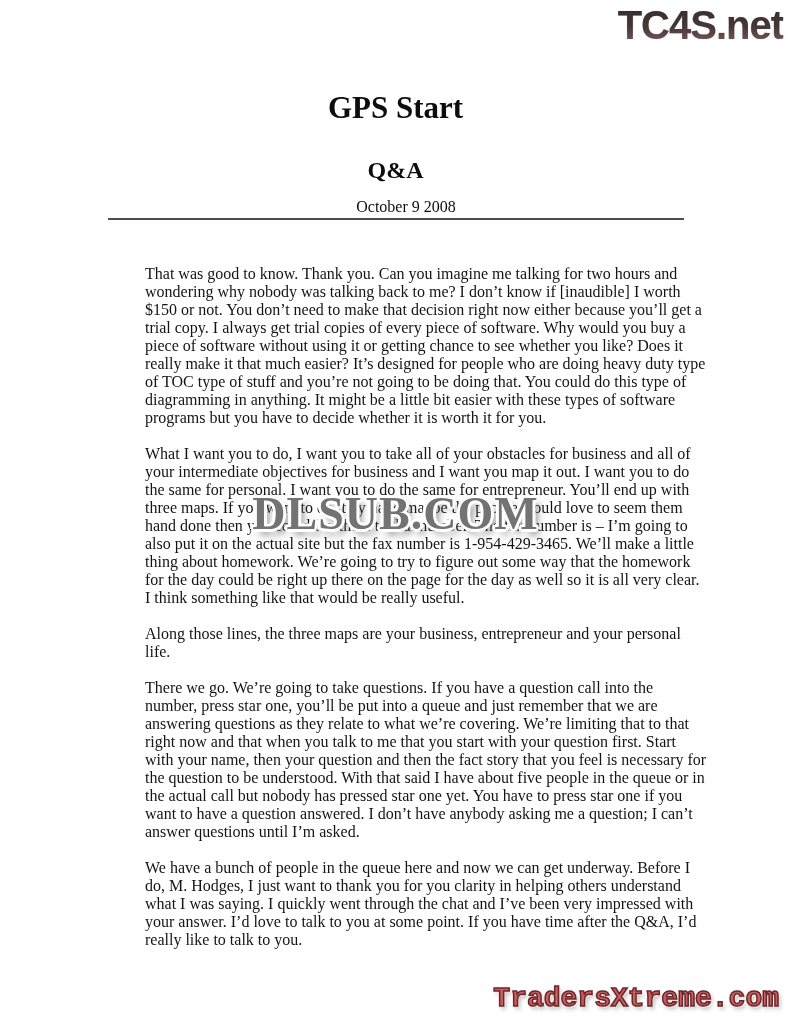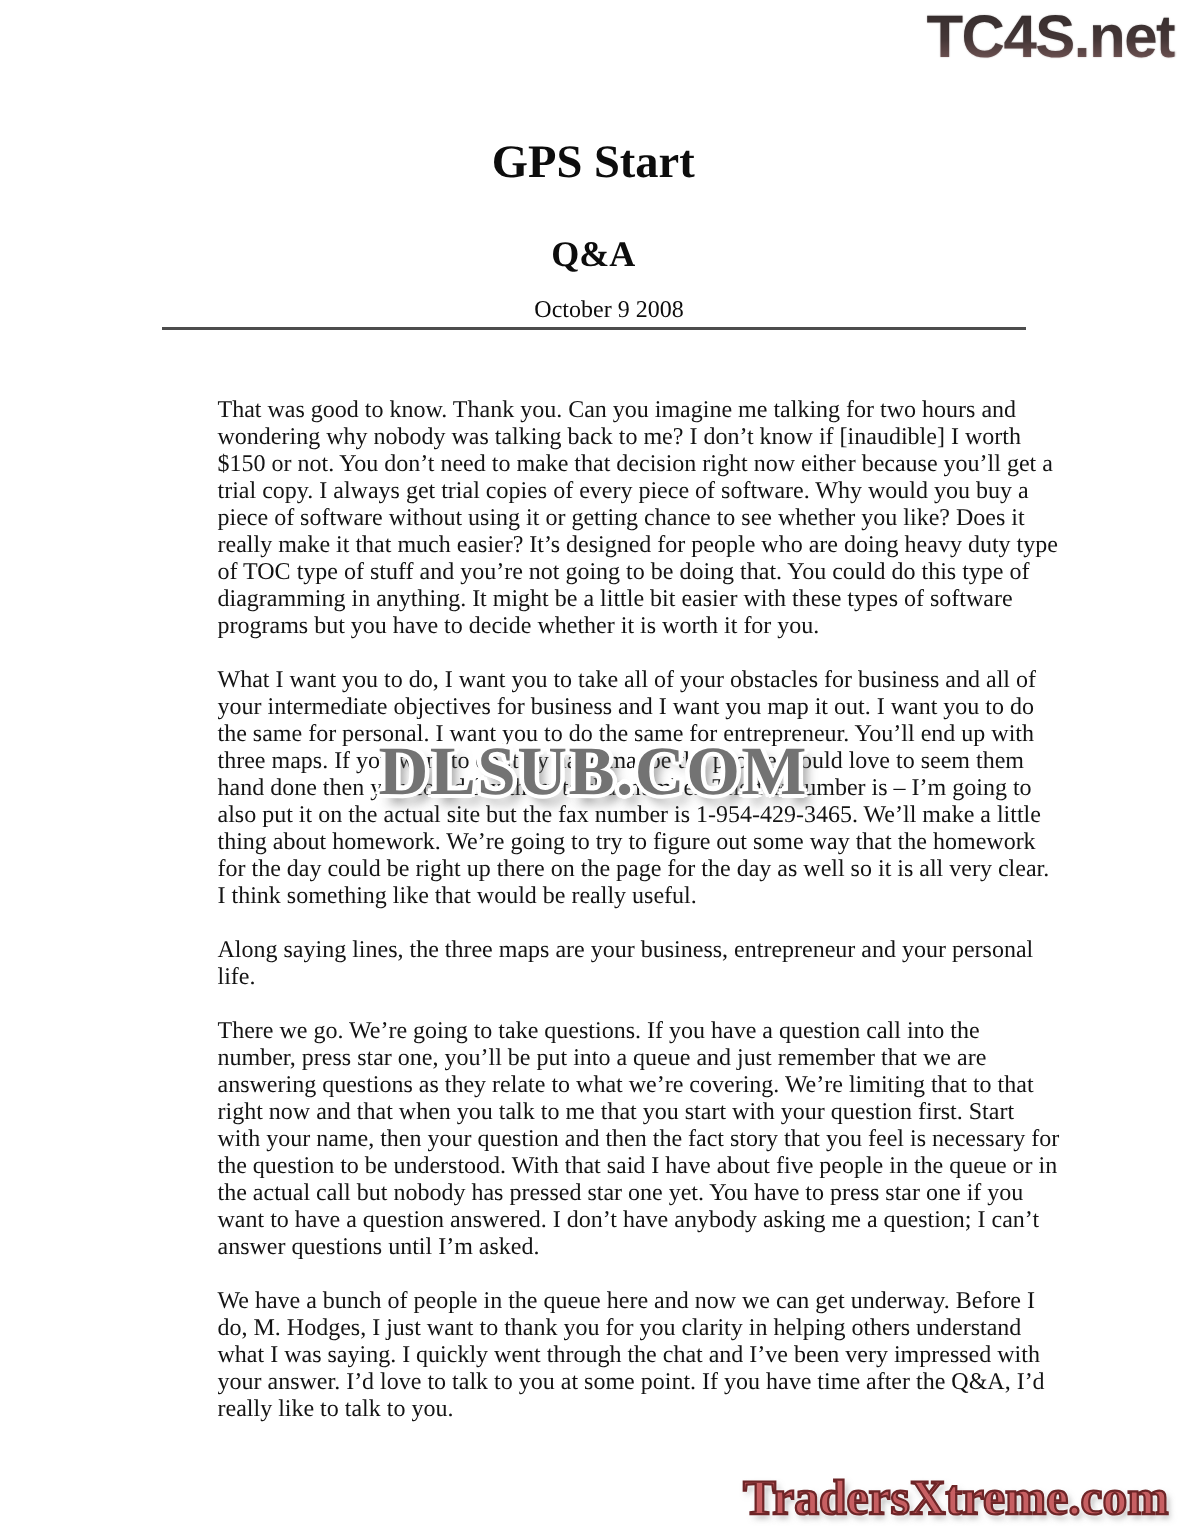--- a/index.html
+++ b/index.html
@@ -57,22 +57,22 @@
       -2px -2px 0 #ffffff, 2px -2px 0 #ffffff,
       -2px  2px 0 #ffffff, 2px  2px 0 #ffffff,
       -3px  0   0 #ffffff, 3px  0   0 #ffffff,
        0   -3px 0 #ffffff, 0    3px 0 #ffffff,
        5px  6px 7px rgba(90,90,90,.65);
   }
 
   
   .footer-logo {
     position:absolute; top:980px; right:12px;
-    font-family:Liberation Serif, serif;
-    font-weight:700; font-size:33px; line-height:38px;
+    font-family:Liberation Mono, monospace;
+    font-weight:700; font-size:28px; line-height:38px;
     color:#c75f62;
     -webkit-text-stroke:1.5px #6d2527;
     white-space:nowrap;
     text-shadow:
       0 0 3px #ffffff, 0 0 3px #ffffff,
       2px 3px 4px rgba(110,110,110,.55);
   }
 </style>
 </head>
 <body>
@@ -85,21 +85,21 @@
     <div class="doc-title">GPS Start</div>
     <div class="doc-subtitle">Q&amp;A</div>
     <div class="doc-date">October 9 2008</div>
   </div>
 
   <div class="divider"></div>
 
   <div class="transcript">
     <p>That was good to know. Thank you. Can you imagine me talking for two hours and wondering why nobody was talking back to me? I don’t know if [inaudible] I worth $150 or not. You don’t need to make that decision right now either because you’ll get a trial copy. I always get trial copies of every piece of software. Why would you buy a piece of software without using it or getting chance to see whether you like? Does it really make it that much easier? It’s designed for people who are doing heavy duty type of TOC type of stuff and you’re not going to be doing that. You could do this type of diagramming in anything. It might be a little bit easier with these types of software programs but you have to decide whether it is worth it for you.</p>
     <p>What I want you to do, I want you to take all of your obstacles for business and all of your intermediate objectives for business and I want you map it out. I want you to do the same for personal. I want you to do the same for entrepreneur. You’ll end up with three maps. If you want to do it by hand maybe the people would love to seem them hand done then you could fax them to that number. The fax number is – I’m going to also put it on the actual site but the fax number is 1-954-429-3465. We’ll make a little thing about homework. We’re going to try to figure out some way that the homework for the day could be right up there on the page for the day as well so it is all very clear. I think something like that would be really useful.</p>
-    <p>Along saying lines, the three maps are your business, entrepreneur and your personal life.</p>
+    <p>Along those lines, the three maps are your business, entrepreneur and your personal life.</p>
     <p>There we go. We’re going to take questions. If you have a question call into the number, press star one, you’ll be put into a queue and just remember that we are answering questions as they relate to what we’re covering. We’re limiting that to that right now and that when you talk to me that you start with your question first. Start with your name, then your question and then the fact story that you feel is necessary for the question to be understood. With that said I have about five people in the queue or in the actual call but nobody has pressed star one yet. You have to press star one if you want to have a question answered. I don’t have anybody asking me a question; I can’t answer questions until I’m asked.</p>
     <p>We have a bunch of people in the queue here and now we can get underway. Before I do, M. Hodges, I just want to thank you for you clarity in helping others understand what I was saying. I quickly went through the chat and I’ve been very impressed with your answer. I’d love to talk to you at some point. If you have time after the Q&amp;A, I’d really like to talk to you.</p>
   </div>
 
   <div class="watermark">DLSUB.COM</div>
 
   <div class="footer-logo">TradersXtreme.com</div>
 
 </div>
 

